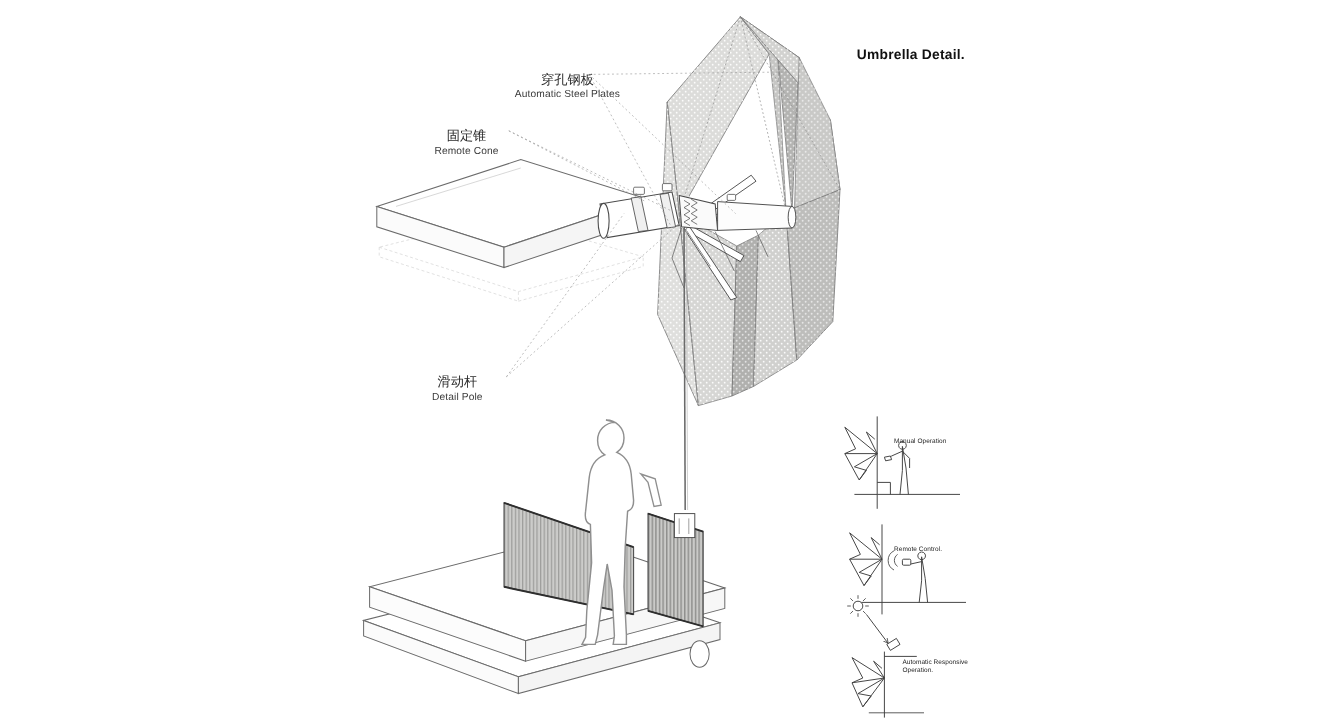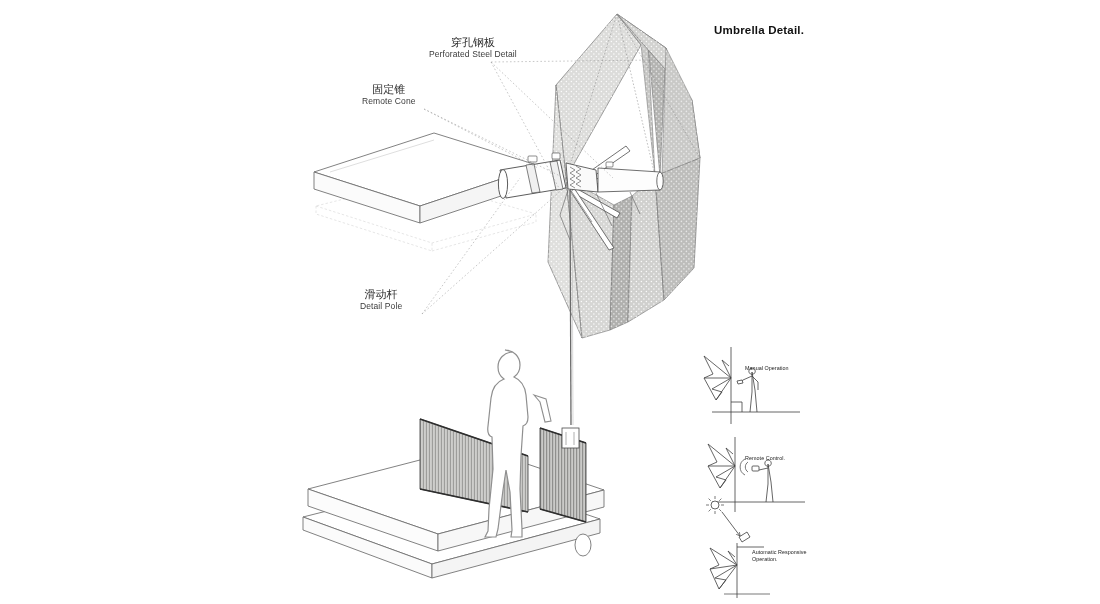--- a/index.html
+++ b/index.html
@@ -5,23 +5,23 @@
 <style>
   html,body{margin:0;padding:0;background:#ffffff;}
   body{
     width:1100px;height:604px;overflow:hidden;position:relative;
     font-family:"Liberation Sans","DejaVu Sans",sans-serif;
     color:#1a1a1a;
   }
   #sheet{position:absolute;inset:0;width:1100px;height:604px;}
   .lbl{position:absolute;white-space:nowrap;text-align:center;}
   .lbl .cn{font-size:11px;line-height:13px;color:#2a2a2a;font-weight:400;
-    font-family:"DejaVu Sans","Liberation Sans",sans-serif;}
+    font-family:"DejaVu Sans","Liberation Sans",sans-serif;margin-top:24px;}
   .lbl .en{font-size:8.5px;line-height:11px;color:#3a3a3a;letter-spacing:.1px;}
-  #title{position:absolute;left:714px;top:24px;font-size:11.5px;font-weight:bold;
+  #title{position:absolute;left:714px;top:40px;font-size:11.5px;font-weight:bold;
     letter-spacing:.2px;color:#111;}
   .opcap{position:absolute;font-size:5.4px;line-height:7px;color:#222;
     letter-spacing:.05px;white-space:pre-line;}
 </style>
 </head>
 <body>
 
 <svg id="sheet" viewBox="0 0 1100 604" xmlns="http://www.w3.org/2000/svg">
   <defs>
 
@@ -279,21 +279,21 @@
     <path d="M737,565 L728,551 L735,557"></path>
     <path d="M710,569 L719,589"></path>
   </g>
 </svg>
 
 <div id="title">Umbrella Detail.</div>
 
 <div id="labels">
     <div class="lbl" style="left: 429px; top: 36px;">
       <div class="cn">穿孔钢板</div>
-      <div class="en">Perforated Steel Detail</div>
+      <div class="en">Automatic Steel Plates</div>
     </div>
     <div class="lbl" style="left: 362px; top: 83px; text-align: center;">
       <div class="cn">固定锥</div>
       <div class="en">Remote Cone</div>
     </div>
     <div class="lbl" style="left: 360px; top: 288px;">
       <div class="cn">滑动杆</div>
       <div class="en">Detail Pole</div>
     </div>
   </div>

